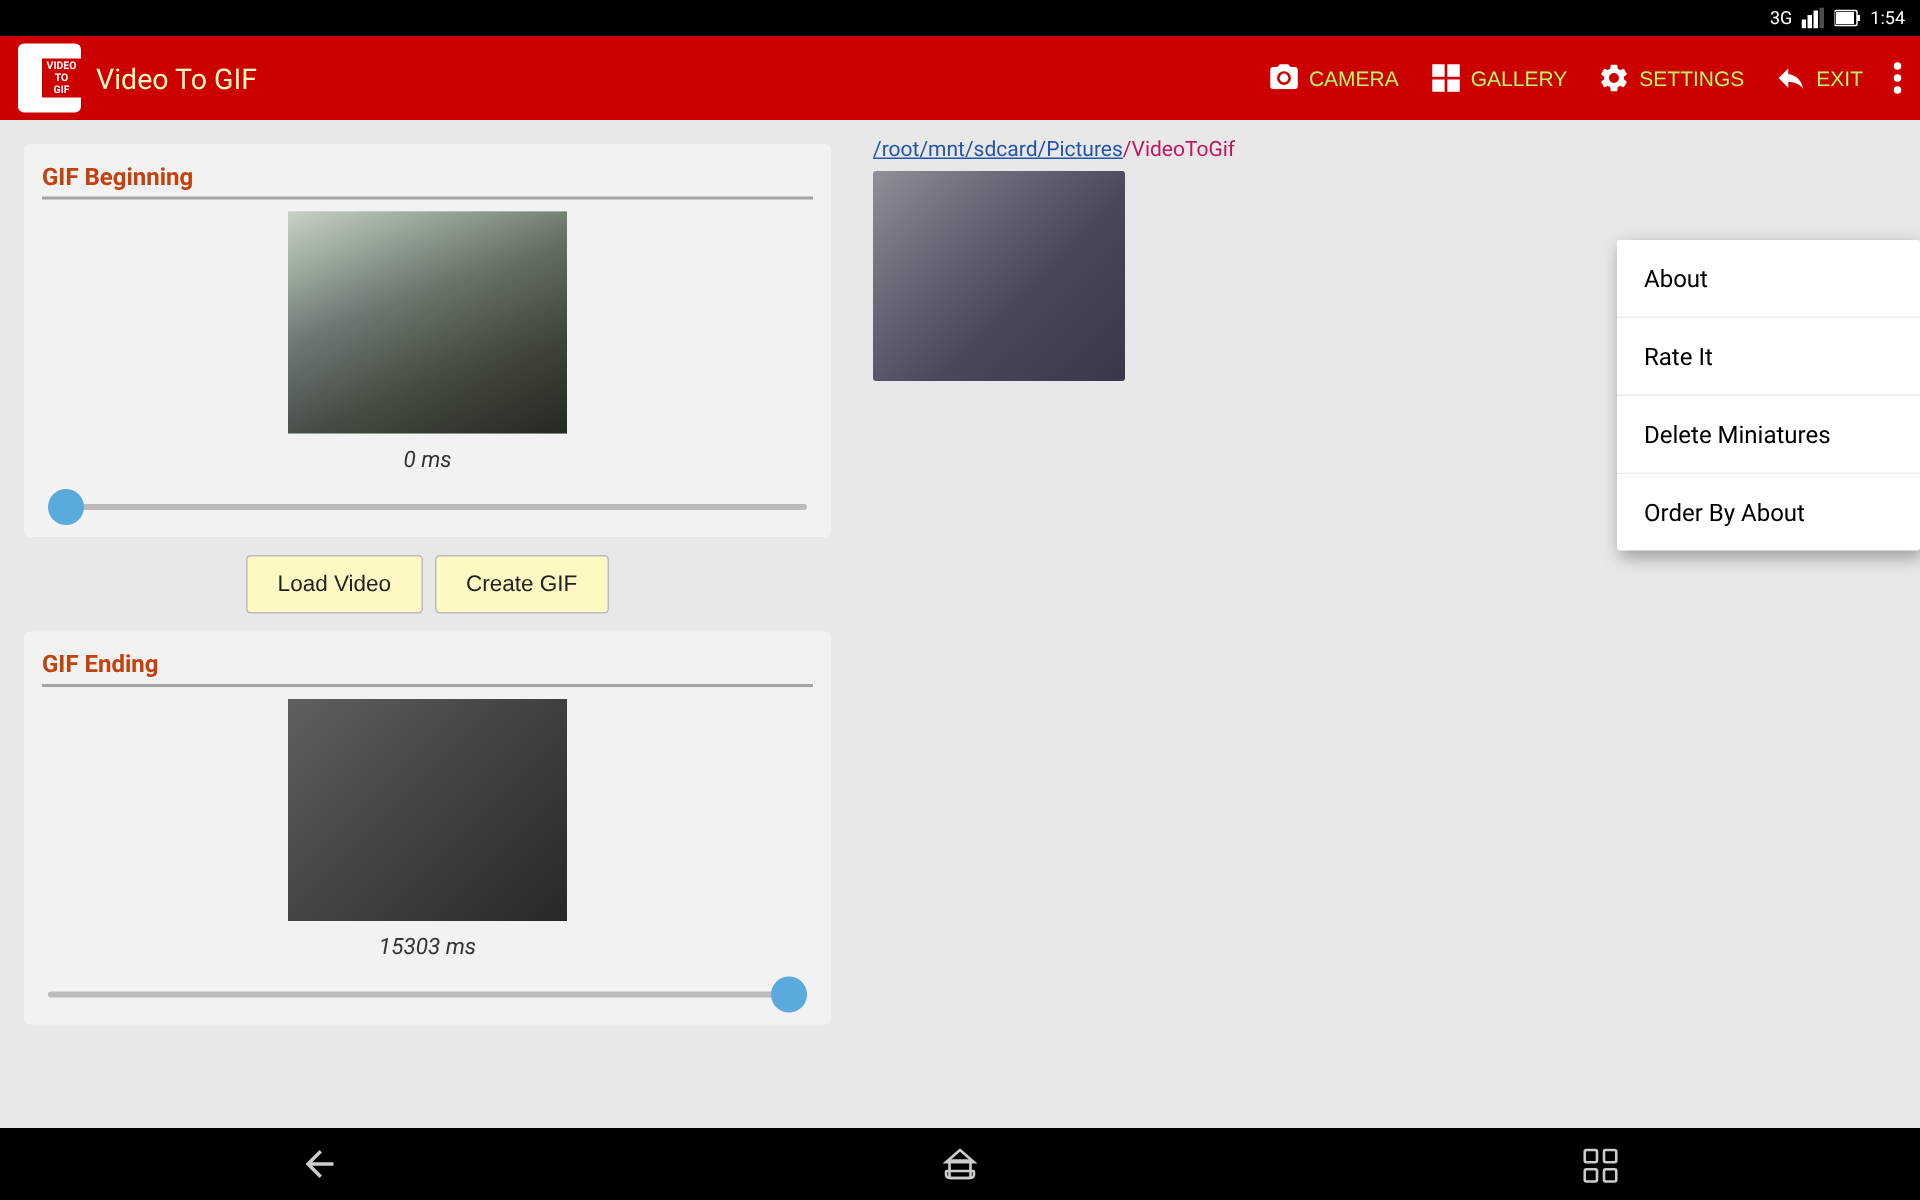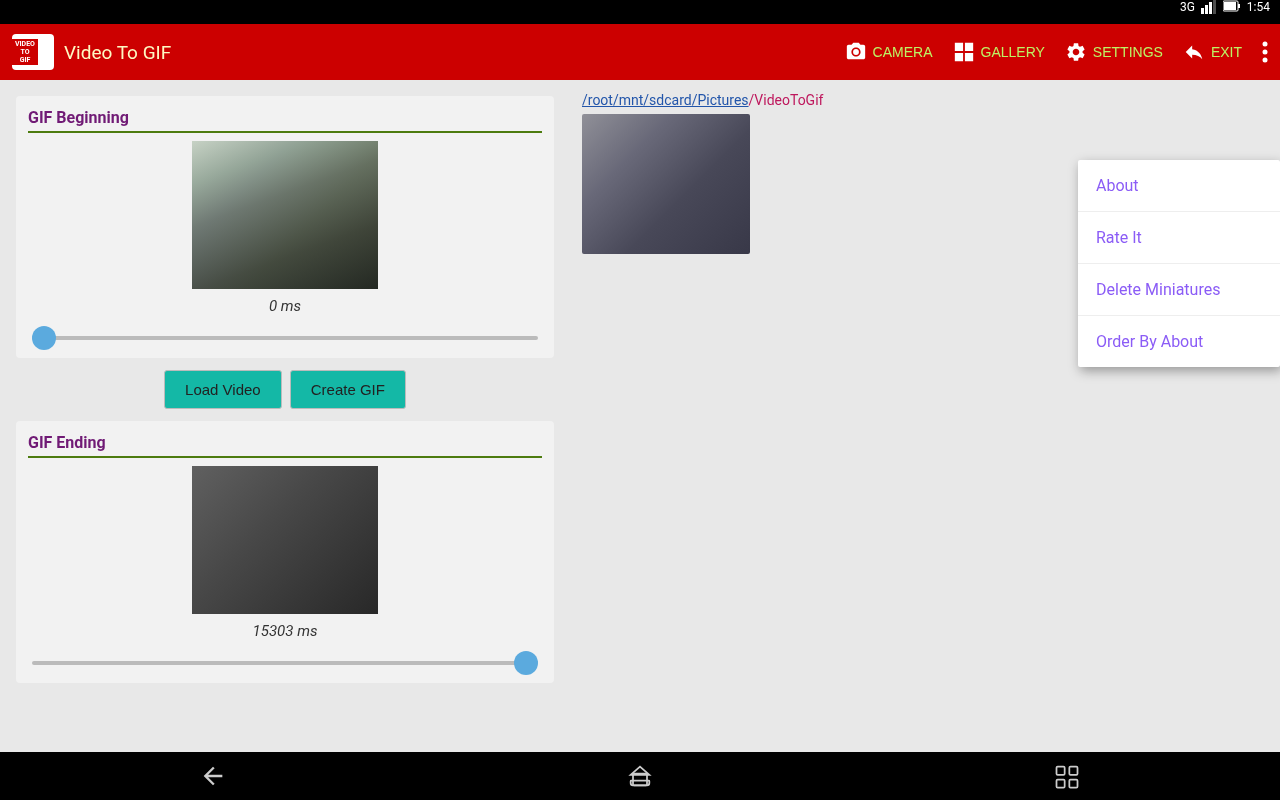--- a/index.html
+++ b/index.html
@@ -1,34 +1,34 @@
 <!DOCTYPE html>
 <html><head>
   <meta charset="utf-8">
   <style>
     * { margin: 0; padding: 0; box-sizing: border-box; }
     body { width: 1280px; height: 800px; background: #1a1a1a; font-family: 'Roboto', Arial, sans-serif; overflow: hidden; position: relative; }
 
     
     .status-bar {
       width: 100%; height: 24px; background: #000;
-      display: flex; align-items: flex-start; justify-content: flex-end;
+      display: flex; align-items: center; justify-content: flex-end;
       padding: 0 10px; color: #fff; font-size: 12px; gap: 6px;
     }
 
     
     .top-bar {
       width: 100%; height: 56px; background: #cc0000;
       display: flex; align-items: center; padding: 0 12px;
       gap: 10px; position: relative;
     }
     .app-icon {
-      width: 42px; height: 36px; background: #fff;
+      width: 42px; height: 46px; background: #fff;
       border-radius: 4px; display: flex; flex-direction: column;
-      align-items: flex-start; justify-content: center;
+      align-items: flex-end; justify-content: center;
       font-size: 8px; font-weight: bold; color: #cc0000; overflow: hidden;
     }
     .app-icon-inner {
       background: #cc0000; color: #fff; font-size: 7px;
       font-weight: bold; padding: 1px 3px; text-align: center;
     }
     .app-title {
       color: #fef9c3; font-size: 19px; font-weight: 400; flex: 1;
     }
     .top-bar-actions {
@@ -54,22 +54,22 @@
     .left-panel {
       width: 570px; height: 100%; padding: 16px;
       display: flex; flex-direction: column; gap: 12px;
     }
 
     .gif-section {
       background: #f2f2f2; border-radius: 4px; padding: 12px;
       display: flex; flex-direction: column; gap: 8px;
     }
     .section-title {
-      font-size: 16px; font-weight: bold; color: #701a75;
-      border-bottom: 2px solid #4d7c0f; padding-bottom: 4px;
+      font-size: 16px; font-weight: bold; color: #c2410c;
+      border-bottom: 2px solid #a3a3a3; padding-bottom: 4px;
     }
     .thumb-container {
       display: flex; justify-content: center; align-items: center;
     }
     .thumb-img {
       width: 186px; height: 148px; background: #888; object-fit: cover;
       display: flex; align-items: center; justify-content: center; overflow: hidden;
     }
     .thumb-begin {
       background: linear-gradient(135deg, #b0c4d0 0%, #7a8ea0 30%, #5a7060 60%, #3a4a3a 100%);
@@ -98,21 +98,21 @@
     .slider::-webkit-slider-thumb {
       -webkit-appearance: none; appearance: none;
       width: 24px; height: 24px; border-radius: 50%;
       background: #5baade; cursor: pointer;
     }
 
     .buttons-row {
       display: flex; gap: 8px; justify-content: center;
     }
     .action-btn {
-      padding: 10px 20px; background: #14b8a6; border: 1px solid #bbb;
+      padding: 10px 20px; background: #fef9c3; border: 1px solid #bbb;
       border-radius: 3px; font-size: 15px; color: #222; cursor: pointer;
     }
 
     
     .right-panel {
       flex: 1; padding: 12px;
       display: flex; flex-direction: column; gap: 2px;
     }
     .breadcrumb-row {
       display: flex; align-items: center; font-size: 14px;
@@ -133,21 +133,21 @@
     }
 
     
     .dropdown-menu {
       position: absolute; top: 80px; right: 0;
       width: 202px; background: #fff;
       box-shadow: 2px 4px 12px rgba(0,0,0,0.35);
       z-index: 100; border-radius: 2px;
     }
     .dropdown-item {
-      padding: 16px 18px; font-size: 16px; color: #8b5cf6;
+      padding: 16px 18px; font-size: 16px; color: #000000;
       cursor: pointer; border-bottom: 1px solid #eee;
     }
     .dropdown-item:last-child { border-bottom: none; }
 
     
     .bottom-bar {
       width: 100%; height: 48px; background: #000;
       display: flex; align-items: center; justify-content: space-around;
     }
     .nav-btn {

